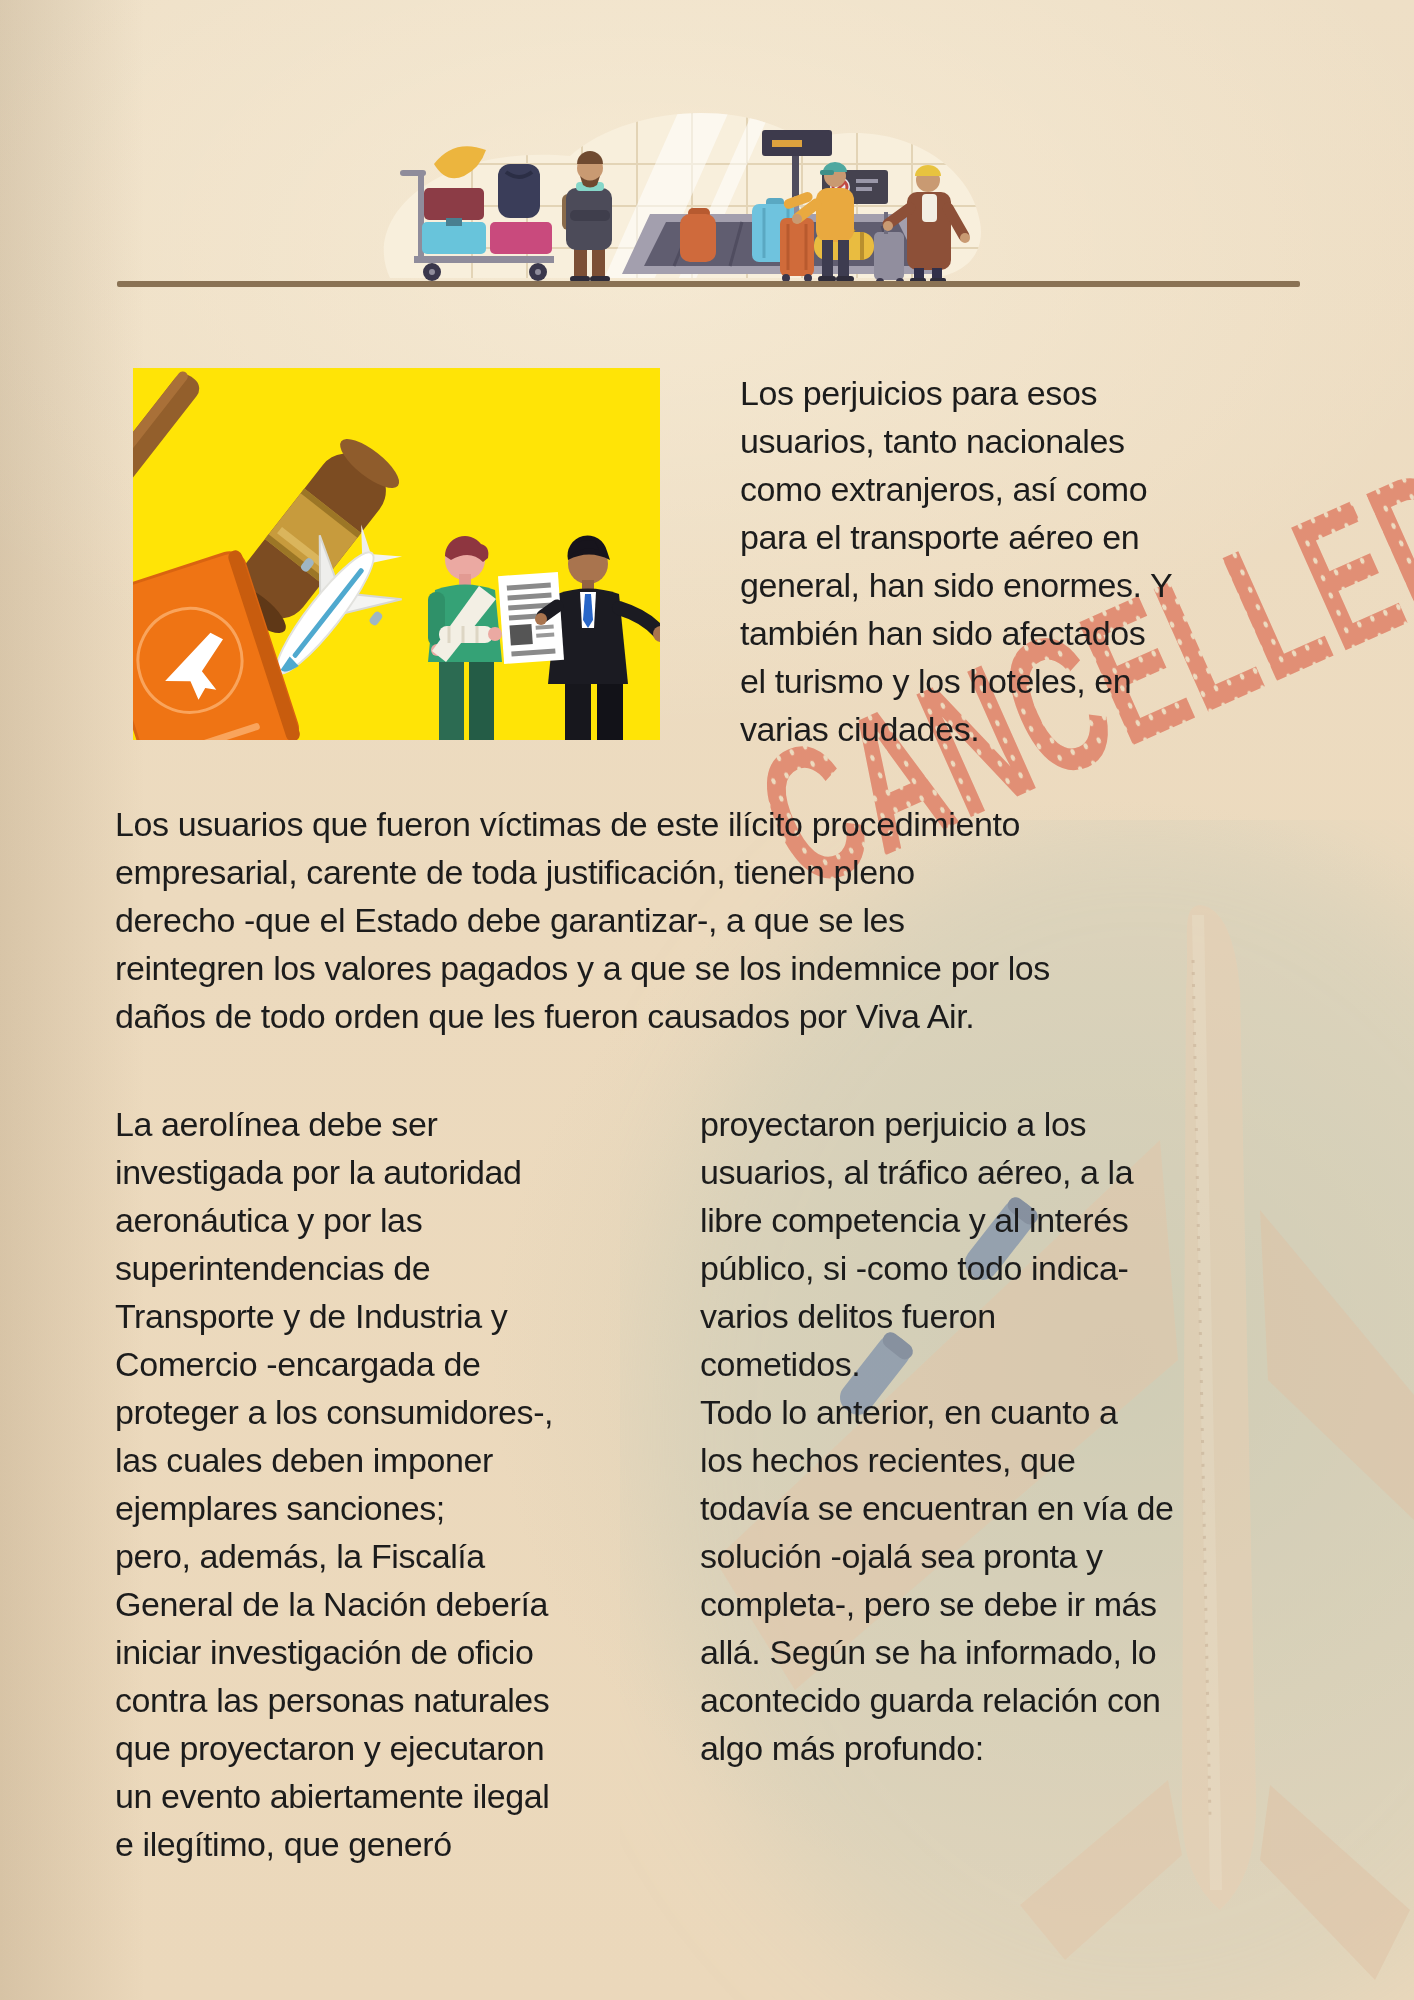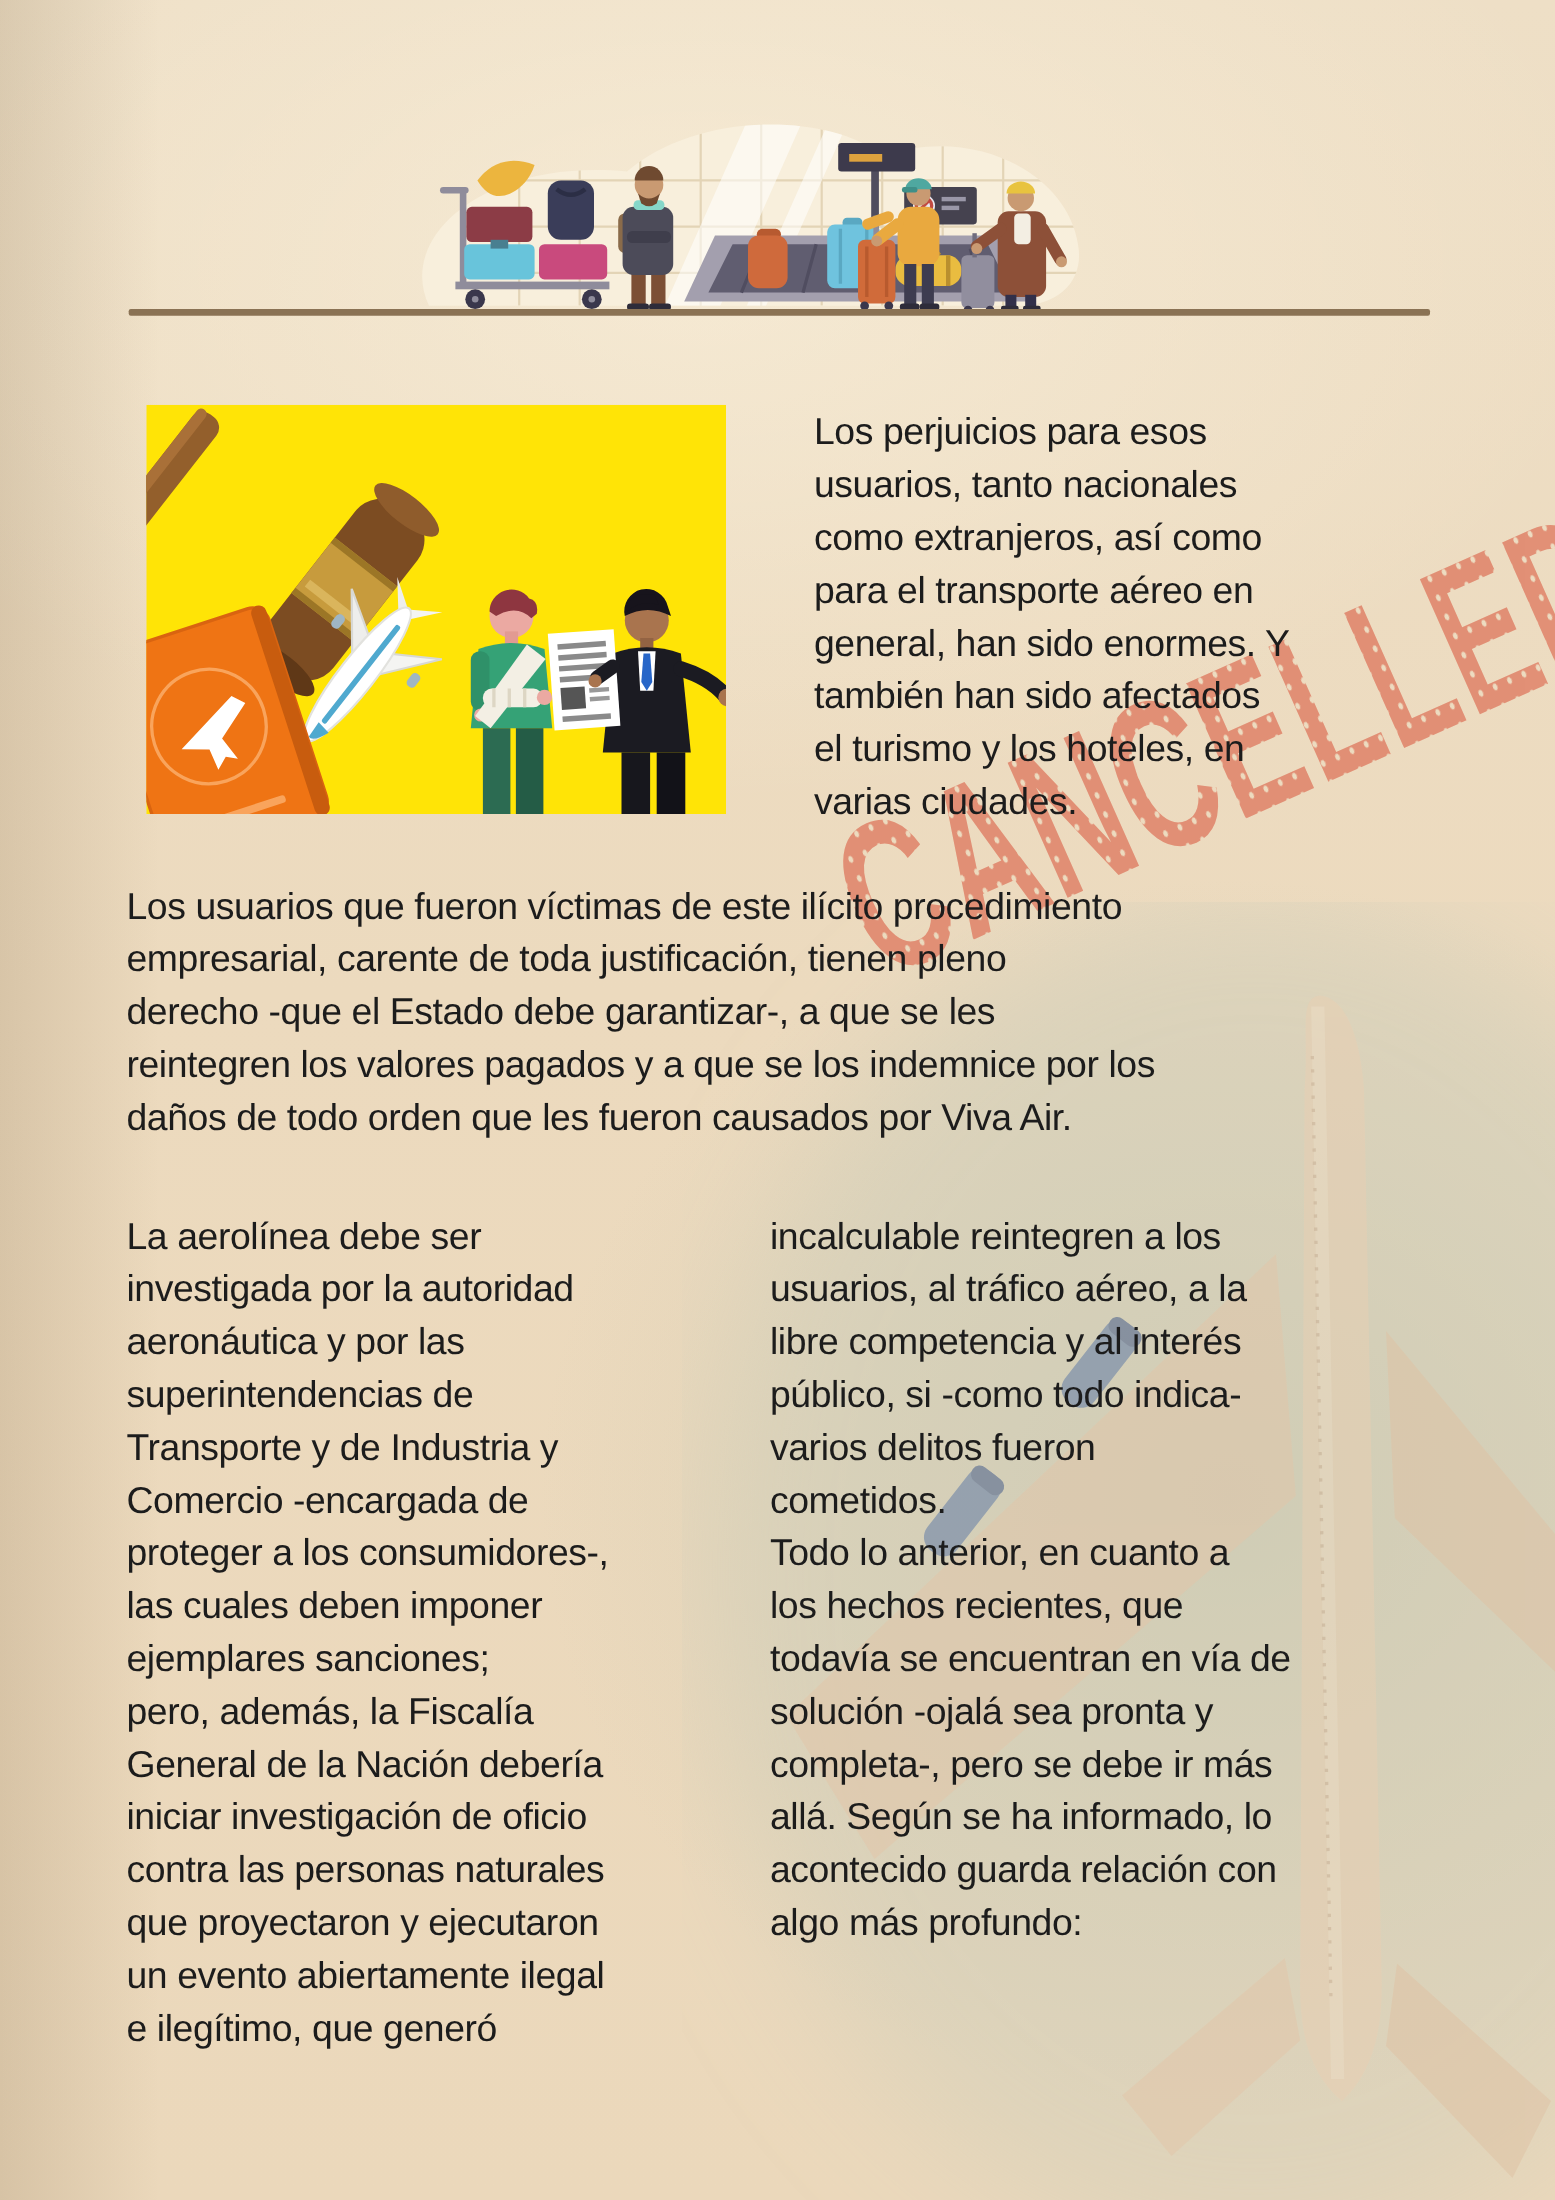--- a/index.html
+++ b/index.html
@@ -315,21 +315,21 @@
 ejemplares sanciones;
 pero, además, la Fiscalía
 General de la Nación debería
 iniciar investigación de oficio
 contra las personas naturales
 que proyectaron y ejecutaron
 un evento abiertamente ilegal
 e ilegítimo, que generó</div>
 
   <div class="colR">
-    <div class="text">incalculable reintegren a los
+    <div class="text">proyectaron perjuicio a los
 usuarios, al tráfico aéreo, a la
 libre competencia y al interés
 público, si -como todo indica-
 varios delitos fueron
 cometidos.</div>
     <div class="text gap">Todo lo anterior, en cuanto a
 los hechos recientes, que
 todavía se encuentran en vía de
 solución -ojalá sea pronta y
 completa-, pero se debe ir más

